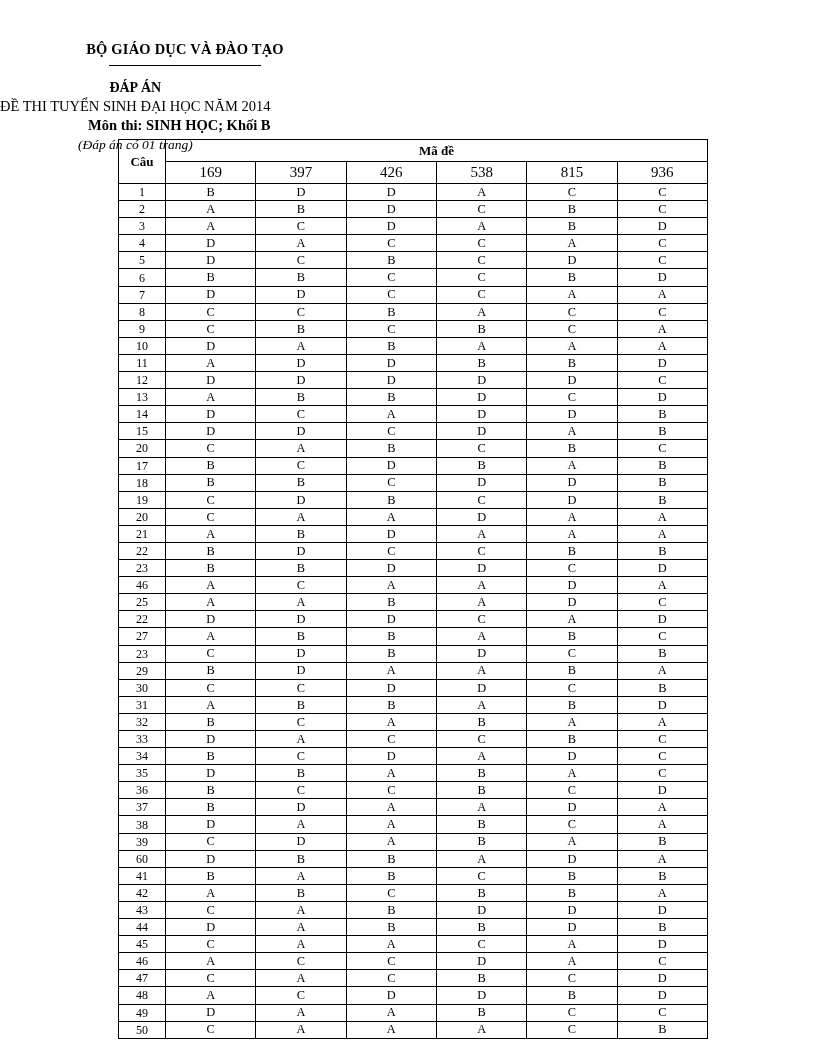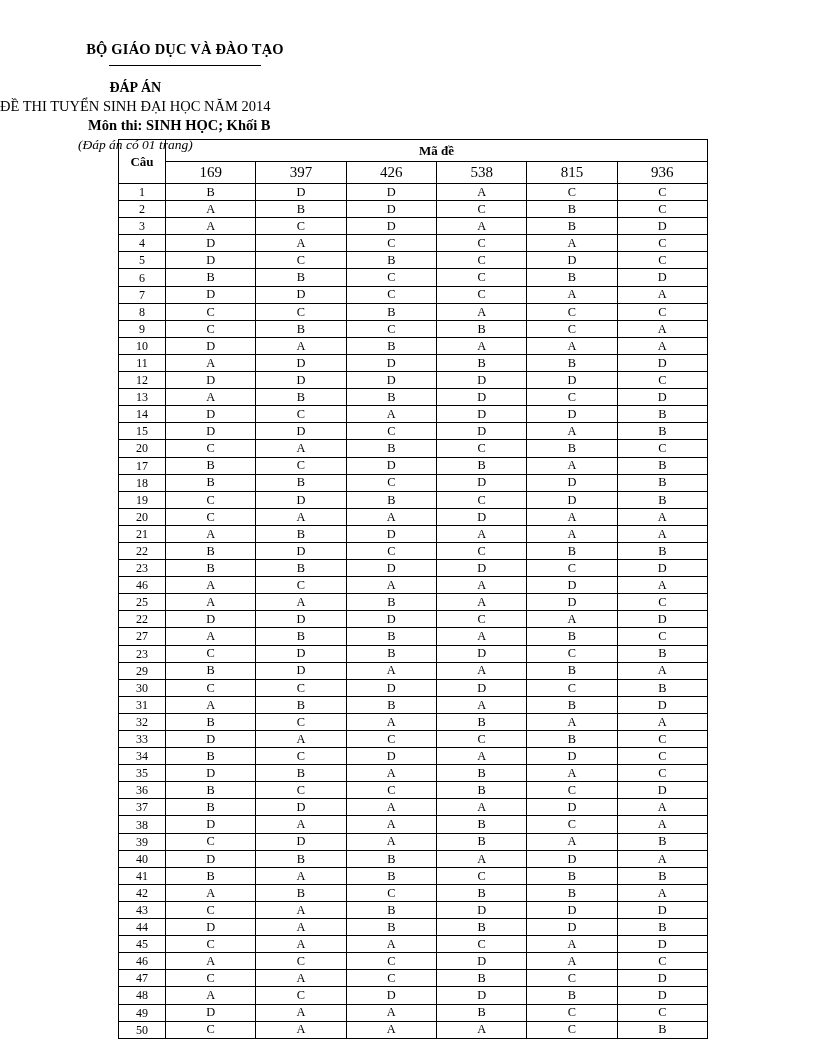--- a/index.html
+++ b/index.html
@@ -523,21 +523,21 @@
           <tr>
             <td class="q-num">39</td>
             <td class="ans">C</td>
             <td class="ans">D</td>
             <td class="ans">A</td>
             <td class="ans">B</td>
             <td class="ans">A</td>
             <td class="ans">B</td>
           </tr>
           <tr>
-            <td class="q-num">40</td>
+            <td class="q-num">60</td>
             <td class="ans">D</td>
             <td class="ans">B</td>
             <td class="ans">B</td>
             <td class="ans">A</td>
             <td class="ans">D</td>
             <td class="ans">A</td>
           </tr>
           <tr>
             <td class="q-num">41</td>
             <td class="ans">B</td>

